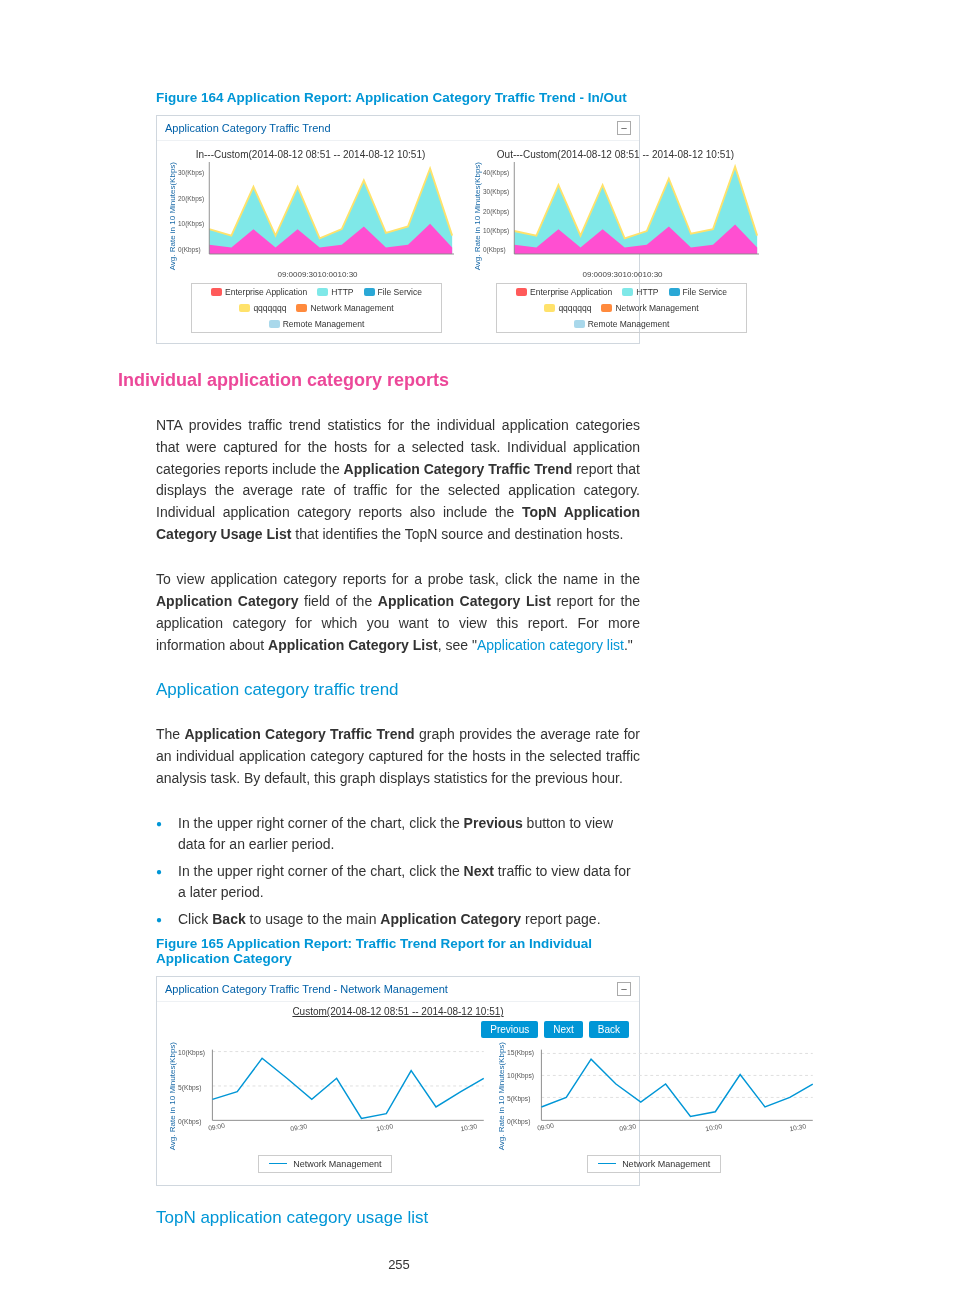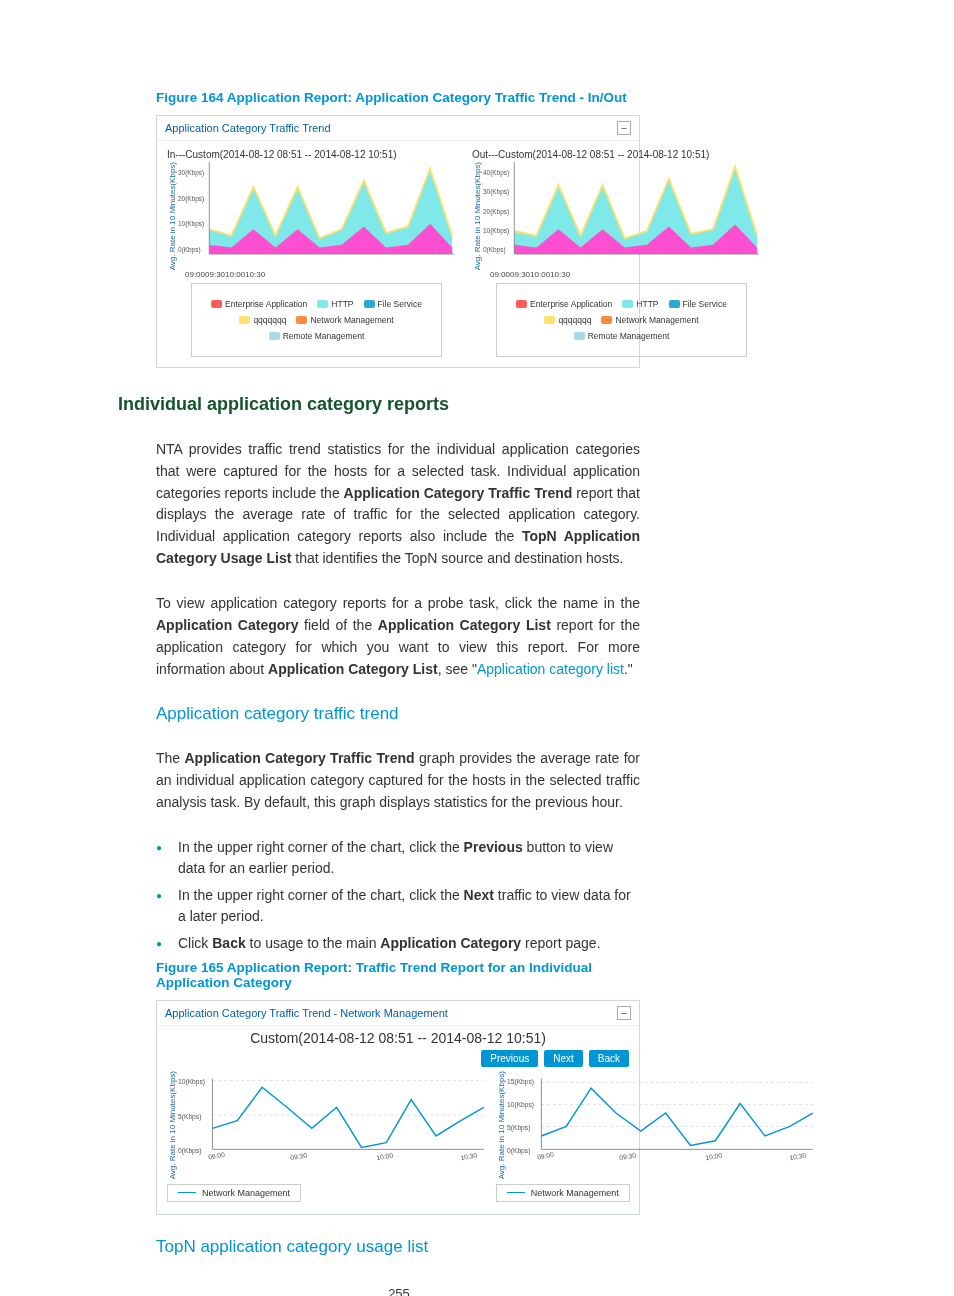--- a/index.html
+++ b/index.html
@@ -17,21 +17,21 @@
     box-sizing: border-box;
     position: relative;
   }
   .fig-caption {
     color: #0096d6;
     font-weight: bold;
     font-size: 13.5px;
     margin-bottom: 10px;
   }
   .h2 {
-    color: #14532d;
+    color: #ec4899;
     font-size: 18px;
     font-weight: bold;
     margin-top: 26px;
     margin-bottom: 12px;
   }
   .h3 {
     color: #0096d6;
     font-size: 17px;
     font-weight: normal;
     margin-top: 22px;
@@ -92,21 +92,21 @@
   }
   .dual {
     display: flex;
     gap: 18px;
     padding: 8px 10px 6px 10px;
   }
   .mini {
     flex: 1;
     display: flex;
     flex-direction: column;
-    align-items: flex-start;
+    align-items: center;
   }
   .mini-title {
     text-align: center;
     font-size: 10px;
     color: #333;
     margin-bottom: 2px;
   }
   .chartwrap {
     display: flex;
     align-items: stretch;
@@ -127,43 +127,44 @@
   .xticks {
     display: flex;
     justify-content: space-between;
     font-size: 8px;
     color: #444;
     padding: 0 4px 0 18px;
   }
   .legend-box {
     border: 1px solid #ccc;
     margin: 4px 12px 4px 24px;
-    padding: 15px 6px;
+    padding: 3px 6px;
     font-size: 8.5px;
     display: flex;
     flex-wrap: wrap;
     gap: 6px 10px;
     align-items: center;
     justify-content: center;
   }
   .swatch {
     width: 11px; height: 8px;
     border-radius: 2px;
     display: inline-block;
     margin-right: 3px;
     vertical-align: middle;
   }
   .lg-item { display: inline-flex; align-items: center; white-space: nowrap; }
 
   
   .panel2 { margin-top: 10px; }
   .sub165 {
     text-align: center;
-    font-size: 14px;
+    font-size: 10px;
     padding-top: 4px;
+    text-decoration: underline;
   }
   .btnrow {
     display: flex;
     justify-content: flex-end;
     gap: 6px;
     padding: 4px 10px 2px 10px;
   }
   .btn {
     background: #0096d6;
     color: #fff;

